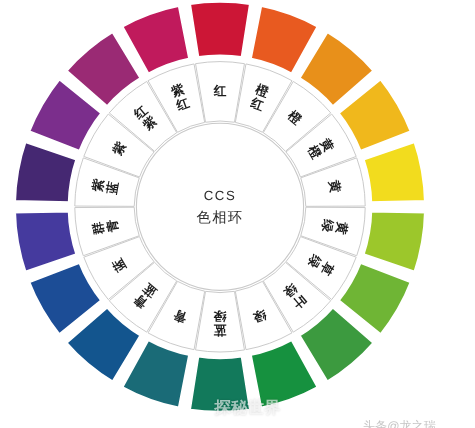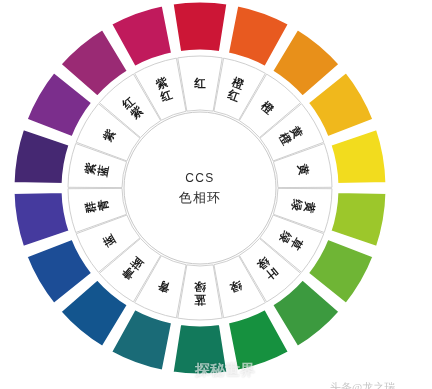--- a/index.html
+++ b/index.html
@@ -28,21 +28,21 @@
   .ring-label{
     font-family:"DejaVu Sans","Liberation Sans",sans-serif;
     font-size:11.5px;
     font-weight:700;
     fill:#1c1c1c;
     text-anchor:middle;
     dominant-baseline:middle;
   }
   .wm{
     position:absolute;
-    font-family:Liberation Serif, serif;
+    font-family:Liberation Sans, sans-serif;
     color:rgba(110,110,110,0.45);
     white-space:nowrap;
     pointer-events:none;
   }
   #wm-left{left:195px;top:361px;font-size:15px;font-weight:700;color:rgba(255,255,255,0.62);text-shadow:0 0 2px rgba(0,0,0,0.18);}
   #wm-right{left:330px;top:368px;font-size:11px;color:rgba(150,150,150,0.55);margin-top:12px;}
 </style>
 </head>
 <body>
 

